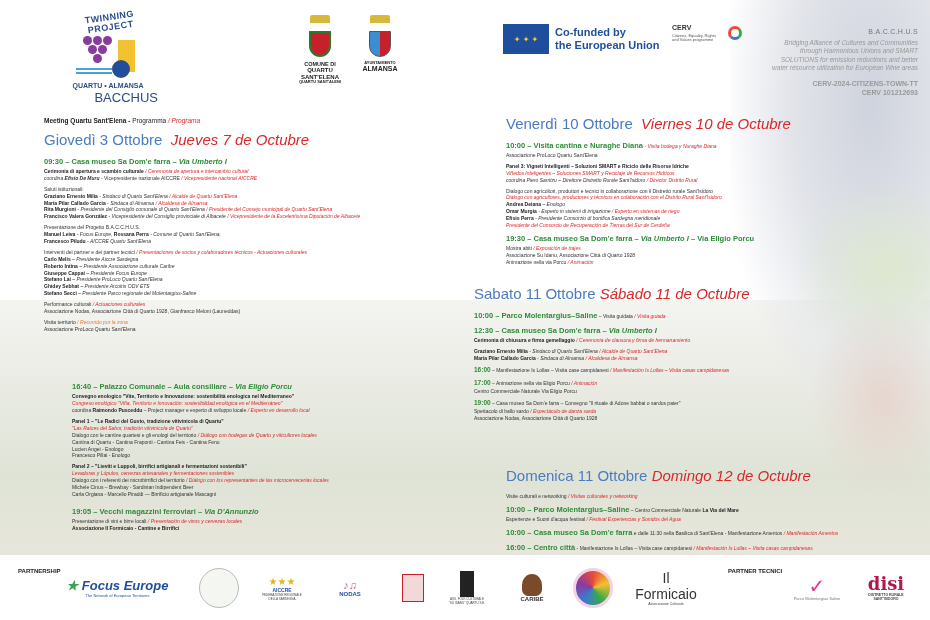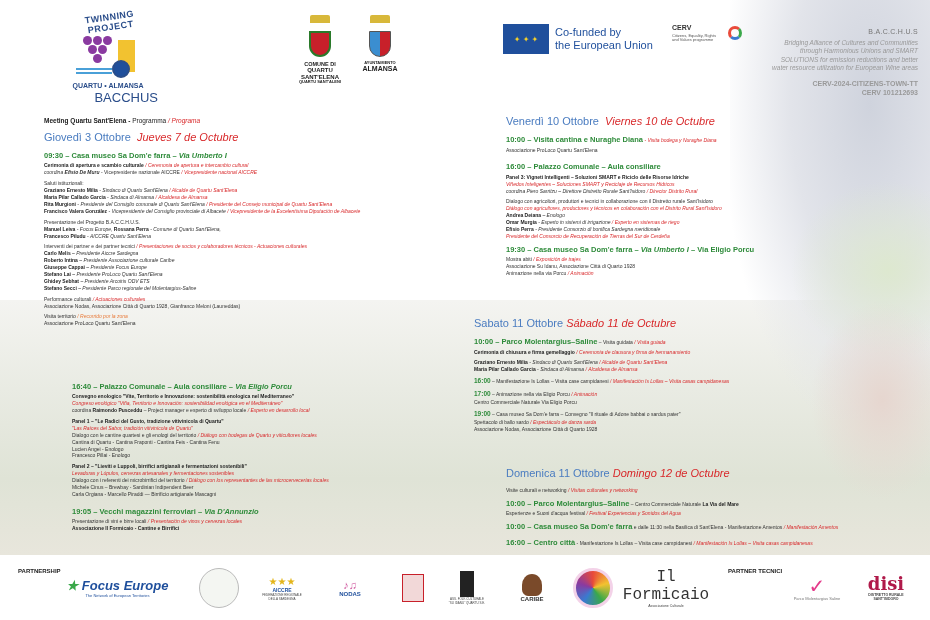--- a/index.html
+++ b/index.html
@@ -19,34 +19,34 @@
 .lm-t1{position:absolute;left:0;top:70px;width:100px;font-size:7px;font-weight:bold;color:#2a4d8a;text-align:center}
 .lm-t2{position:absolute;left:0;top:78px;width:100px;font-size:13px;font-weight:normal;color:#2a4d8a;text-align:right}
 .crest{top:15px;width:50px;height:60px}
 .crest .shield{margin:8px auto 0;width:22px;height:26px;border-radius:0 0 11px 11px}
 .crest .crown{margin:0 auto;width:20px;height:8px;background:#d8b83a;border-radius:2px 2px 0 0}
 .crest-q .shield{background:#c8202a;border:2px solid #2a7a2a}
 .crest-a .shield{background:linear-gradient(90deg,#3b8ed0 50%,#c8202a 50%);border:1px solid #555}
 .crest-lbl{font-size:5.5px;font-weight:bold;text-align:center;color:#222;line-height:1.1;margin-top:4px}
 .eu-box{left:503px;top:24px;width:158px;height:30px;display:flex;align-items:center;gap:6px}
 .eu-flag{width:46px;height:30px;background:#1f4f9c;display:flex;align-items:center;justify-content:center;color:#f7d22a;font-size:8px}
-.eu-text{font-size:11px;font-weight:normal;color:#1f4f9c;line-height:1.15}
+.eu-text{font-size:11px;font-weight:bold;color:#1f4f9c;line-height:1.15}
 .cerv{left:672px;top:24px;width:80px}
 .cerv .t{font-size:7px;font-weight:bold;color:#333}
 .cerv .s{font-size:4px;color:#555;margin-top:3px;line-height:1.1}
 .cerv-ring{left:728px;top:26px;width:14px;height:14px;border-radius:50%;border:3px solid #e94a3a;border-right-color:#3aa84a;border-bottom-color:#3a7ad0}
 .bacchus-info{right:12px;top:28px;width:150px;text-align:right}
 .bacchus-info .h{font-size:7px;color:#777;letter-spacing:.3px}
 .bacchus-info .d{font-size:6.5px;color:#999;font-style:italic;line-height:1.3;margin-top:4px}
 .bacchus-info .c{font-size:7px;font-weight:bold;color:#999;line-height:1.35;margin-top:6px}
 .col{font-size:5px;line-height:1.38;color:#333}
 .col .b{font-weight:bold;color:#222}
 .col .es{color:#d8282a;font-style:italic}
 .col .eso{color:#e87a3a;font-style:italic}
-.day{font-size:11px;margin-bottom:6px}
+.day{font-size:15px;margin-bottom:6px}
 .day .it{color:#4a7cc0}
 .day .es{color:#d8282a;font-style:italic}
 .ev{font-size:7.5px;font-weight:bold;color:#2e8b3a;margin:5px 0 1px}
 .ev i{}
 .gap{height:4px}
 .sec-title{font-size:6.5px;font-weight:bold;color:#222;margin-bottom:4px}
 .sec-title .n{font-weight:normal}
 .sec-title .es{color:#d8282a;font-style:italic;font-weight:normal}
 .sponsor-label{font-size:6px;font-weight:bold;color:#222}
 .partner{position:absolute;top:566px;height:44px;display:flex;flex-direction:column;align-items:center;justify-content:center;font-size:5px;color:#444;text-align:center}
@@ -174,40 +174,40 @@
   <div class="ev"><span>19:05 – Vecchi magazzini ferroviari – </span><i>Via D'Annunzio</i></div>
   <div><span>Presentazione di vini e birre locali</span><span class="es"> / Presentación de vinos y cervezas locales</span></div>
   <div class="b">Associazione Il Formicaio - Cantine e Birrifici</div>
 </div>
 
 <div class="abs col" style="left:506px;top:114px;width:330px">
   <div class="day"><span class="it">Venerdì 10 Ottobre</span>&nbsp; <span class="es">Viernes 10 de Octubre</span></div>
   <div class="ev"><span>10:00 – Visita cantina e Nuraghe Diana</span><span class="es" style="font-size:5px;font-weight:normal"> - Visita bodega y Nuraghe Diana</span></div>
   <div>Associazione ProLoco Quartu Sant'Elena</div>
   <div class="gap"></div>
-  <div class="ev">16:00 – Palazzo Comunale – Aula consiliare</div>
   <div class="b">Panel 3: Vigneti Intelligenti – Soluzioni SMART e Riciclo delle Risorse Idriche</div>
   <div class="es">Viñedos Inteligentes – Soluciones SMART y Reciclaje de Recursos Hídricos</div>
   <div><i>coordina Piero Sarritzu – Direttore Distretto Rurale Sant'Isidoro</i><span class="es"> / Director Distrito Rural</span></div>
   <div class="gap"></div>
   <div>Dialogo con agricoltori, produttori e tecnici in collaborazione con il Distretto rurale Sant'Isidoro</div>
   <div class="es">Diálogo con agricultores, productores y técnicos en colaboración con el Distrito Rural Sant'Isidoro</div>
   <div><span class="b">Andrea Deiana</span><i> – Enologo</i></div>
   <div><span class="b">Omar Murgia</span><i> - Esperto in sistemi di irrigazione</i><span class="es"> / Experto en sistemas de riego</span></div>
   <div><span class="b">Efisio Perra</span><i> - Presidente Consorzio di bonifica Sardegna meridionale</i></div>
   <div class="es">Presidente del Consorcio de Recuperación de Tierras del Sur de Cerdeña</div>
   <div class="ev"><span>19:30 – Casa museo Sa Dom'e farra – </span><i>Via Umberto I</i><span> – Via Eligio Porcu</span></div>
   <div><span>Mostra abiti</span><span class="es"> / Exposición de trajes</span></div>
   <div>Associazione Su Idanu, Associazione Città di Quarto 1928</div>
   <div><span>Animazione nella via Porcu</span><span class="es"> / Animación</span></div>
 </div>
 
-<div class="abs col" style="left:474px;top:316px;width:350px">
+<div class="abs col" style="left:474px;top:284px;width:350px">
   <div class="day"><span class="it">Sabato 11 Ottobre</span> <span class="es">Sábado 11 de Octubre</span></div>
   <div class="ev"><span>10:00 – Parco Molentargius–Saline</span><span style="font-size:5px;font-weight:normal;color:#333"> – Visita guidata</span><span class="es" style="font-size:5px;font-weight:normal"> / Visita guiada</span></div>
+  <div class="ev"><span>12:30 – Casa museo Sa Dom'e farra – </span><i>Via Umberto I</i></div>
   <div><span class="b">Cerimonia di chiusura e firma gemellaggio</span><span class="es"> / Ceremonia de clausura y firma de hermanamiento</span></div>
   <div class="gap"></div>
   <div><span class="b">Graziano Ernesto Milia</span><i> - Sindaco di Quartu Sant'Elena</i><span class="es"> / Alcalde de Quartu Sant'Elena</span></div>
   <div><span class="b">Maria Pilar Callado Garcia</span><i> - Sindaca di Almansa</i><span class="es"> / Alcaldesa de Almansa</span></div>
   <div class="gap"></div>
   <div><span class="ev" style="font-size:6.5px">16:00</span><span> – Manifestazione Is Lollas – Visita case campidanesi</span><span class="es"> / Manifestación Is Lollas – Visita casas campidanesas</span></div>
   <div class="gap"></div>
   <div><span class="ev" style="font-size:6.5px">17:00</span><span> – Animazione nella via Eligio Porcu</span><span class="es"> / Animación</span></div>
   <div>Centro Commerciale Naturale Via Eligio Porcu</div>
   <div class="gap"></div>
@@ -253,21 +253,21 @@
   <div style="font-size:3px">ASS. FOLK CULTURALE "SU IDANU" QUARTU S.E.</div>
 </div>
 <div class="partner" style="left:512px;width:40px">
   <div style="width:20px;height:22px;background:#7a4a2a;border-radius:50% 50% 30% 30%"></div>
   <div style="font-size:6px;font-weight:bold;color:#333">CARIBE</div>
 </div>
 <div class="partner" style="left:571px;width:44px">
   <div class="pl-circle" style="width:40px;height:40px;background:conic-gradient(#e94a3a,#f2c230,#3aa84a,#3a7ad0,#8a3aa0,#e94a3a);border:3px solid #f3d2e8"></div>
 </div>
 <div class="partner" style="left:630px;width:72px">
-  <div style="font-family:Liberation Mono, monospace;font-size:16px;color:#333">Il Formicaio</div>
+  <div style="font-family:Liberation Sans, sans-serif;font-size:14px;color:#333">Il Formicaio</div>
   <div style="font-size:3.5px">Associazione Culturale</div>
 </div>
 <div class="partner" style="left:787px;width:60px">
   <div style="color:#e43a8a;font-size:20px;line-height:1">✓</div>
   <div style="font-size:4px;color:#777">Parco Molentargius Saline</div>
 </div>
 <div class="partner" style="left:862px;width:48px">
   <div style="font-family:'DejaVu Serif',serif;font-size:18px;font-weight:bold;color:#b01a4a;line-height:1">disi</div>
   <div style="font-size:3.5px;font-weight:bold">DISTRETTO RURALE SANT'ISIDORO</div>
 </div>

